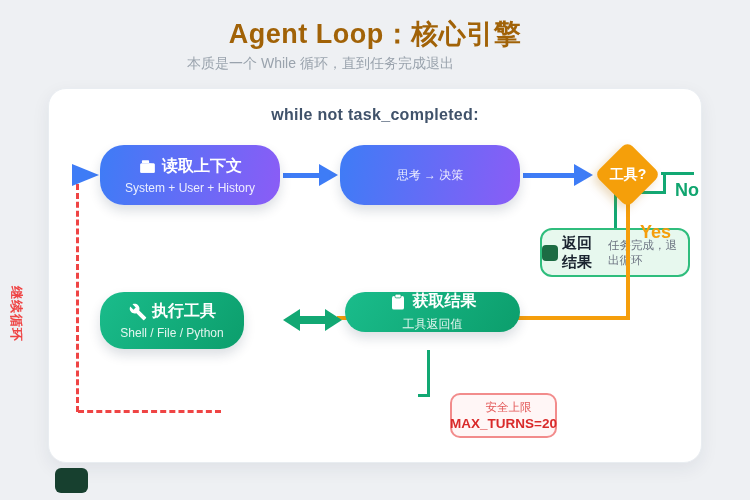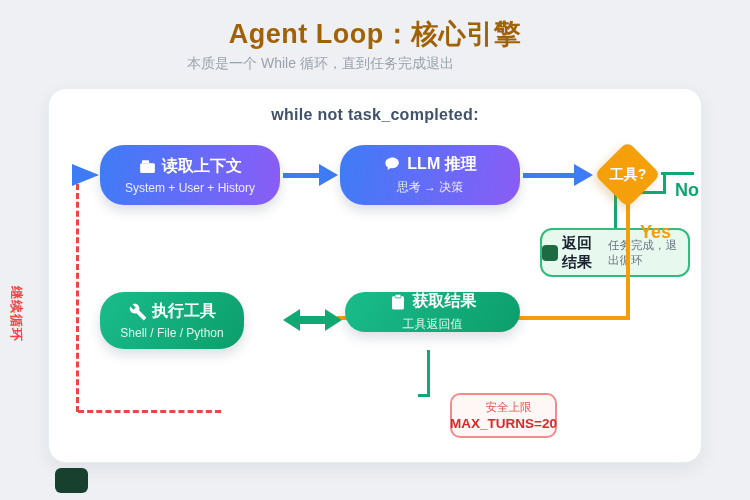--- a/index.html
+++ b/index.html
@@ -129,28 +129,20 @@
             <rect x="5" y="4" width="9" height="4" rx="1" fill="#fff"></rect>
             <rect x="3" y="8" width="18" height="12" rx="1.5" fill="#fff"></rect>
           </svg>
       </span>
       <span>读取上下文</span>
     </div>
     <div class="sub">System + User + History</div>
   </div>
 
   <div class="node grad-blue" id="node-llm">
-    <div class="title">
-      <span class="icon">
-        <svg viewBox="0 0 24 24" width="19" height="19">
-            <path fill="#fff" d="M12 3c4.4 0 8 2.9 8 6.8 0 3.8-3.6 6.8-8 6.8-.8 0-1.6-.1-2.3-.3L6 19v-3.3C4.2 14.5 3 12.8 3 9.8 3 5.9 7.6 3 12 3z"></path>
-          </svg>
-      </span>
-      <span>LLM 推理</span>
-    </div>
     <div class="sub">思考 → 决策</div>
   </div>
 
   <div class="diamond"></div>
   <div class="diamond-label">工具?</div>
 
   <div class="soft-box">
     <div class="title">
       <span class="icon">
         <span class="book-chip2"></span>

